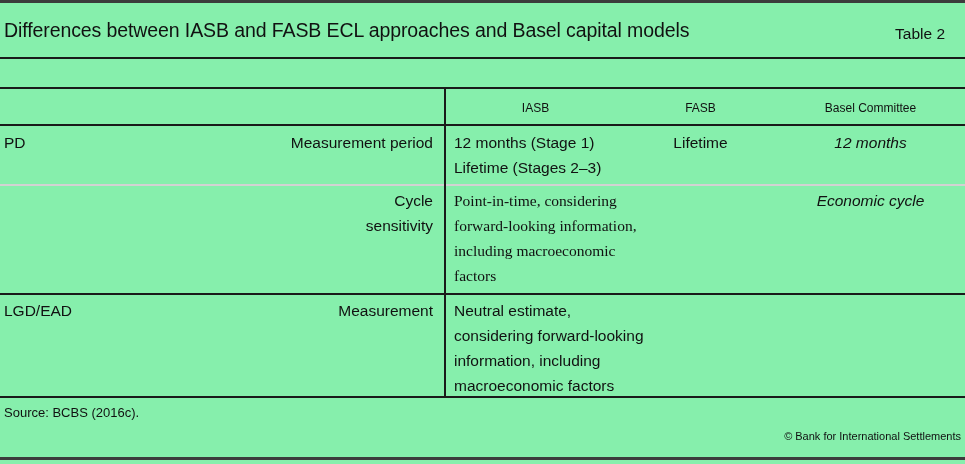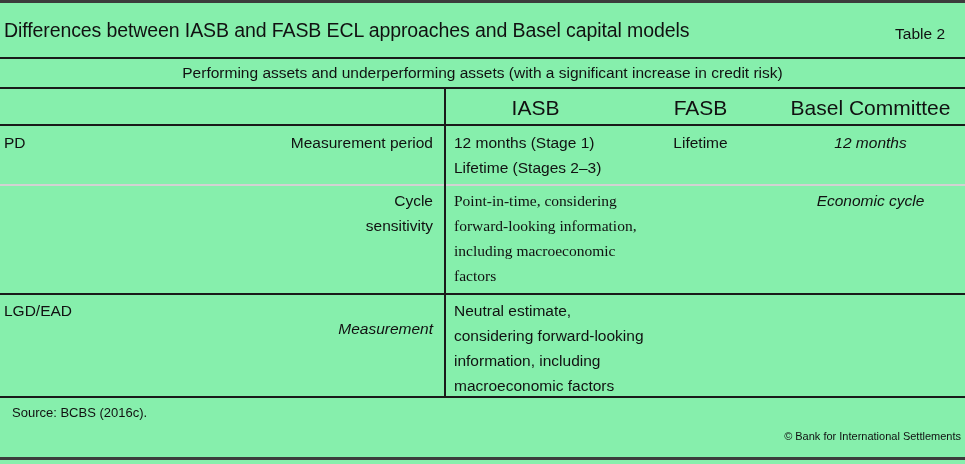--- a/index.html
+++ b/index.html
@@ -75,21 +75,21 @@
     text-align: center;
     font-size: 15.5px;
     line-height: 22px;
     color: #111111;
   }
 
   
   .colhead {
     position: absolute;
     top: 97px;
-    font-size: 21px;
+    font-size: 12px;
     line-height: 22px;
     text-align: center;
     color: #111111;
   }
   .colhead.c-iasb  { left: 448px; width: 175px; }
   .colhead.c-fasb  { left: 623px; width: 155px; }
   .colhead.c-basel { left: 778px; width: 185px; }
 
   
   .cell {
@@ -132,33 +132,32 @@
   .r1-fasb   { top: 130px; }
   .r1-basel  { top: 130px; }
 
   
   .r2-aspect { top: 188px; width: 283px; line-height: 25px; }
   .r2-iasb   { top: 188px; width: 250px; font-family: Liberation Serif, serif; }
   .r2-basel  { top: 188px; }
 
   
   .r3-label  { top: 298px; }
-  .r3-aspect { top: 316px; font-style: italic; }
+  .r3-aspect { top: 298px; }
   .r3-iasb   { top: 298px; width: 250px; }
   .r3-basel  { top: 298px; }
 
   
   .source {
     position: absolute;
     left: 4px;
     top: 404px;
     font-size: 13px;
     line-height: 18px;
     color: #111111;
-    margin-left: 8px;
   }
   .copyright {
     position: absolute;
     right: 4px;
     top: 428px;
     font-size: 11px;
     line-height: 16px;
     color: #111111;
     white-space: nowrap;
   }
@@ -175,21 +174,20 @@
   <div class="rule rule-light"></div>
   <div class="rule rule-row3"></div>
   <div class="rule rule-source"></div>
   <div class="rule rule-bottom"></div>
 
   <div class="vdivider"></div>
 
   <div class="title">Differences between IASB and FASB ECL approaches and Basel capital models</div>
   <div class="table-num">Table 2</div>
 
-  <div class="band">Performing assets and underperforming assets (with a significant increase in credit risk)</div>
 
   <div class="colhead c-iasb">IASB</div>
   <div class="colhead c-fasb">FASB</div>
   <div class="colhead c-basel">Basel Committee</div>
 
   <div class="cell label  r1-label">PD</div>
   <div class="cell aspect r1-aspect">Measurement period</div>
   <div class="cell iasb   r1-iasb" style="white-space: pre-line;">12 months (Stage 1)
 Lifetime (Stages 2–3)</div>
   <div class="cell fasb   r1-fasb">Lifetime</div>

